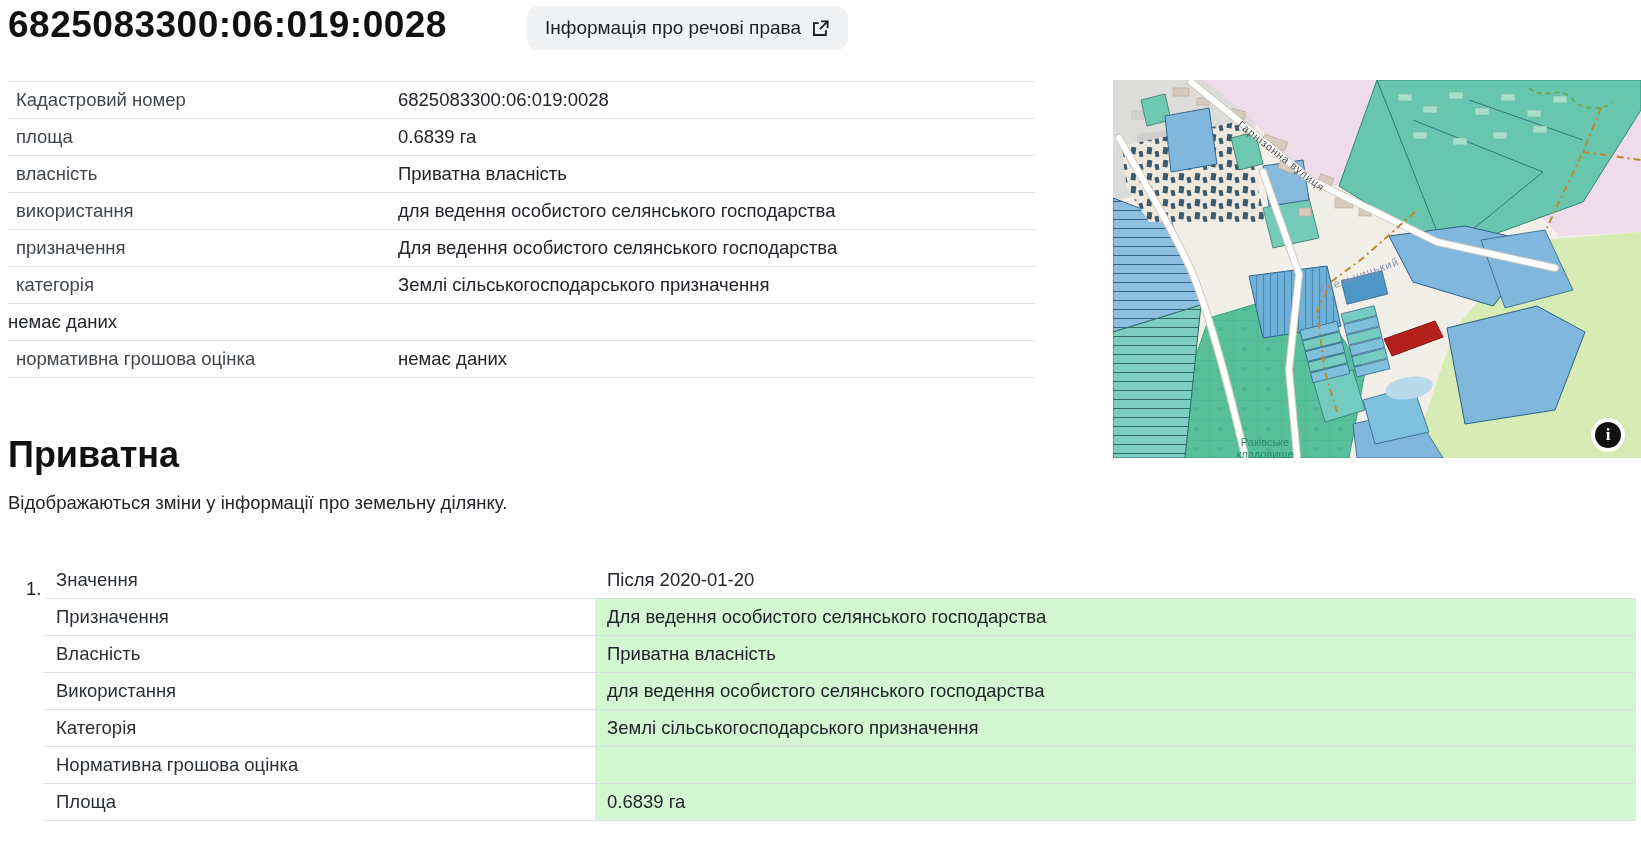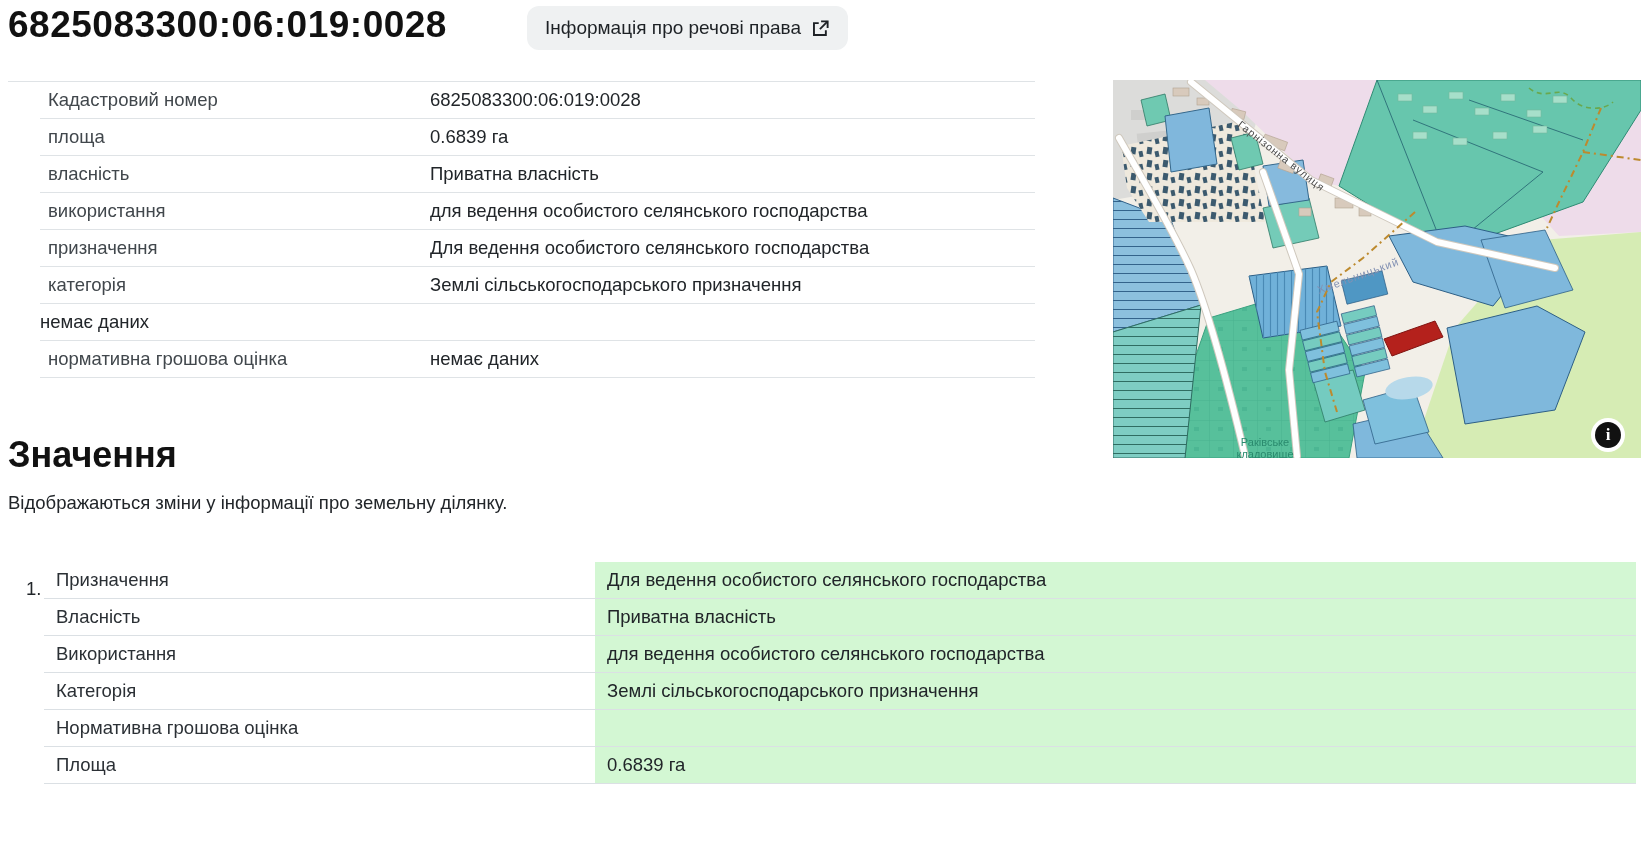--- a/index.html
+++ b/index.html
@@ -9,21 +9,21 @@
   
   .page-title{position:absolute;left:8px;top:4px;margin:0;font-size:37px;font-weight:700;
               letter-spacing:.5px;color:#111;}
   .rights-btn{position:absolute;left:527px;top:6px;height:44px;display:inline-flex;
               align-items:center;gap:10px;padding:0 18px;border:none;border-radius:12px;
               background:#eff1f2;font-family:inherit;font-size:19px;color:#1d2125;cursor:pointer;justify-content:flex-end;}
   .rights-btn svg{display:block;}
 
   
   .props{position:absolute;left:8px;top:81px;width:1027px;border-top:1px solid #dfe3e6;}
-  .prow{display:flex;height:36px;align-items:center;border-bottom:1px solid #dfe3e6;margin-left:32px;}
+  .prow{display:flex;height:36px;align-items:center;border-bottom:1px solid #dfe3e6;}
   .plabel{width:382px;padding-left:8px;font-size:18.5px;color:#41474c;}
   .pvalue{flex:1;font-size:18.5px;color:#212529;}
 
   
   .map{position:absolute;left:1113px;top:80px;width:528px;height:378px;overflow:hidden;
        background:#f2efe8;}
   .map svg{display:block;}
   .map-info{position:absolute;top:338px;right:16px;width:34px;height:34px;border-radius:50%;
             background:#fff;display:flex;align-items:center;justify-content:center;
             border:none;padding:0;cursor:pointer;}
@@ -221,29 +221,33 @@
     <text transform="translate(206,214) rotate(-20)" font-size="11" fill="#8291b3" letter-spacing="1">Хмельницький</text>
     <text x="152" y="366" font-size="11" fill="#2a8a6e" text-anchor="middle">Раківське</text>
     <text x="152" y="378" font-size="11" fill="#2a8a6e" text-anchor="middle">кладовище</text>
   </svg>
 
   <button class="map-info">
     <span class="disc">i</span>
   </button>
 </div>
 
-<h2 class="hist-heading">Значення</h2>
+<h2 class="hist-heading">Приватна</h2>
 <p class="hist-desc">Відображаються зміни у інформації про земельну ділянку.</p>
 
 <div class="hist-item-title">
   <span class="num">1.</span><span>Інформацію додано до бази даних</span>
 </div>
 
 <div class="htable">
   <div class="hrow">
+    <div class="hlabel">Значення</div>
+    <div class="hvalue">Після 2020-01-20</div>
+  </div>
+  <div class="hrow">
     <div class="hlabel">Призначення</div>
     <div class="hvalue hl">Для ведення особистого селянського господарства</div>
   </div>
   <div class="hrow">
     <div class="hlabel">Власність</div>
     <div class="hvalue hl">Приватна власність</div>
   </div>
   <div class="hrow">
     <div class="hlabel">Використання</div>
     <div class="hvalue hl">для ведення особистого селянського господарства</div>

